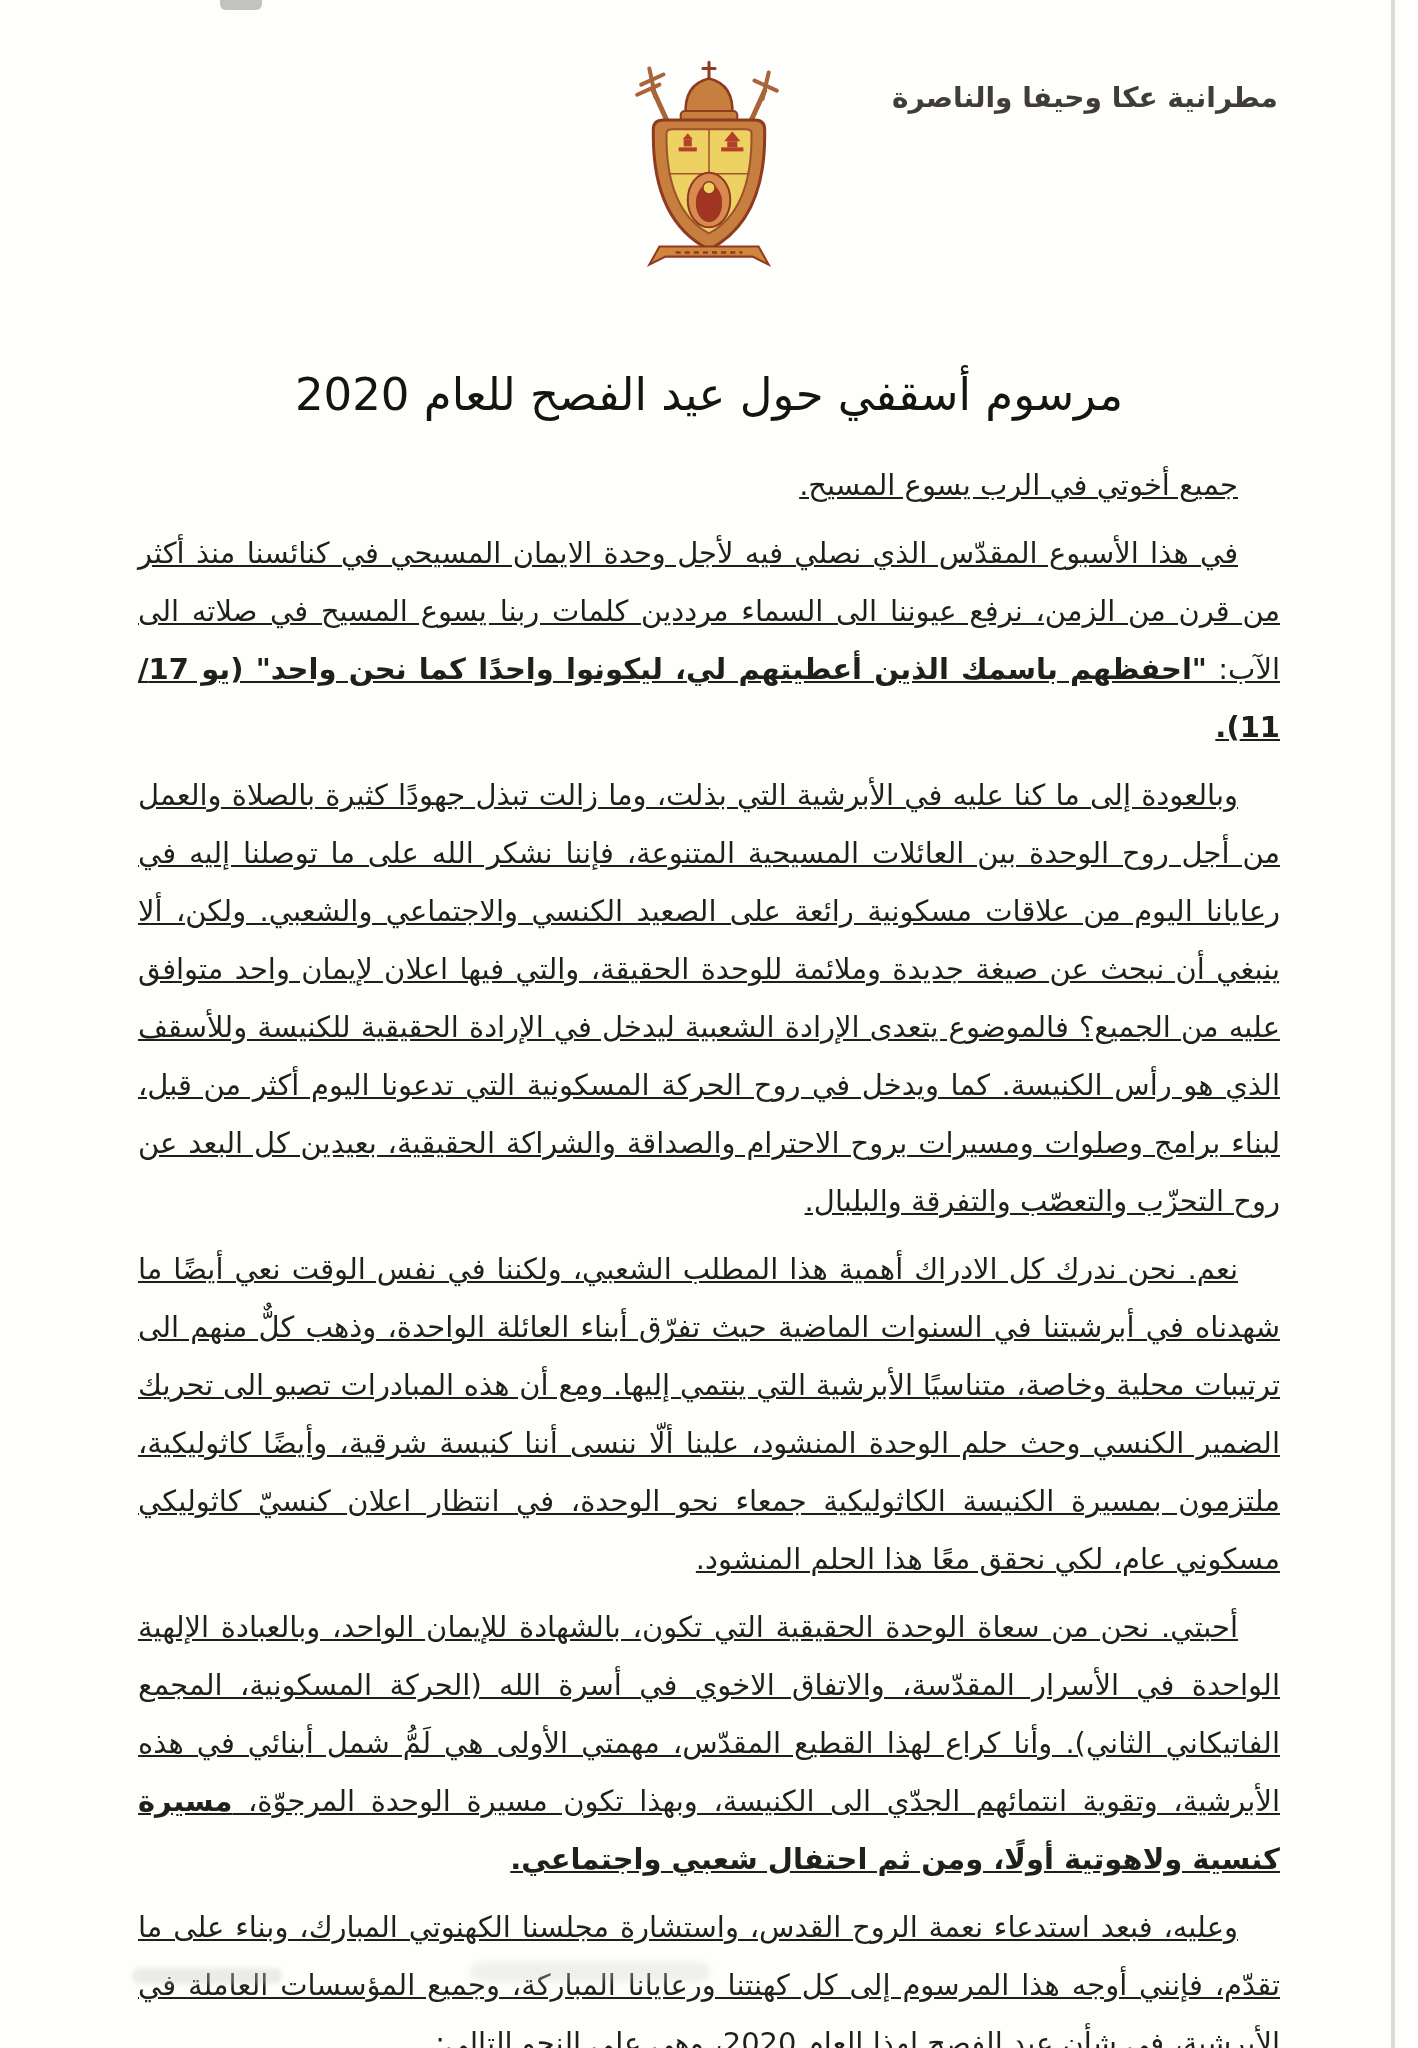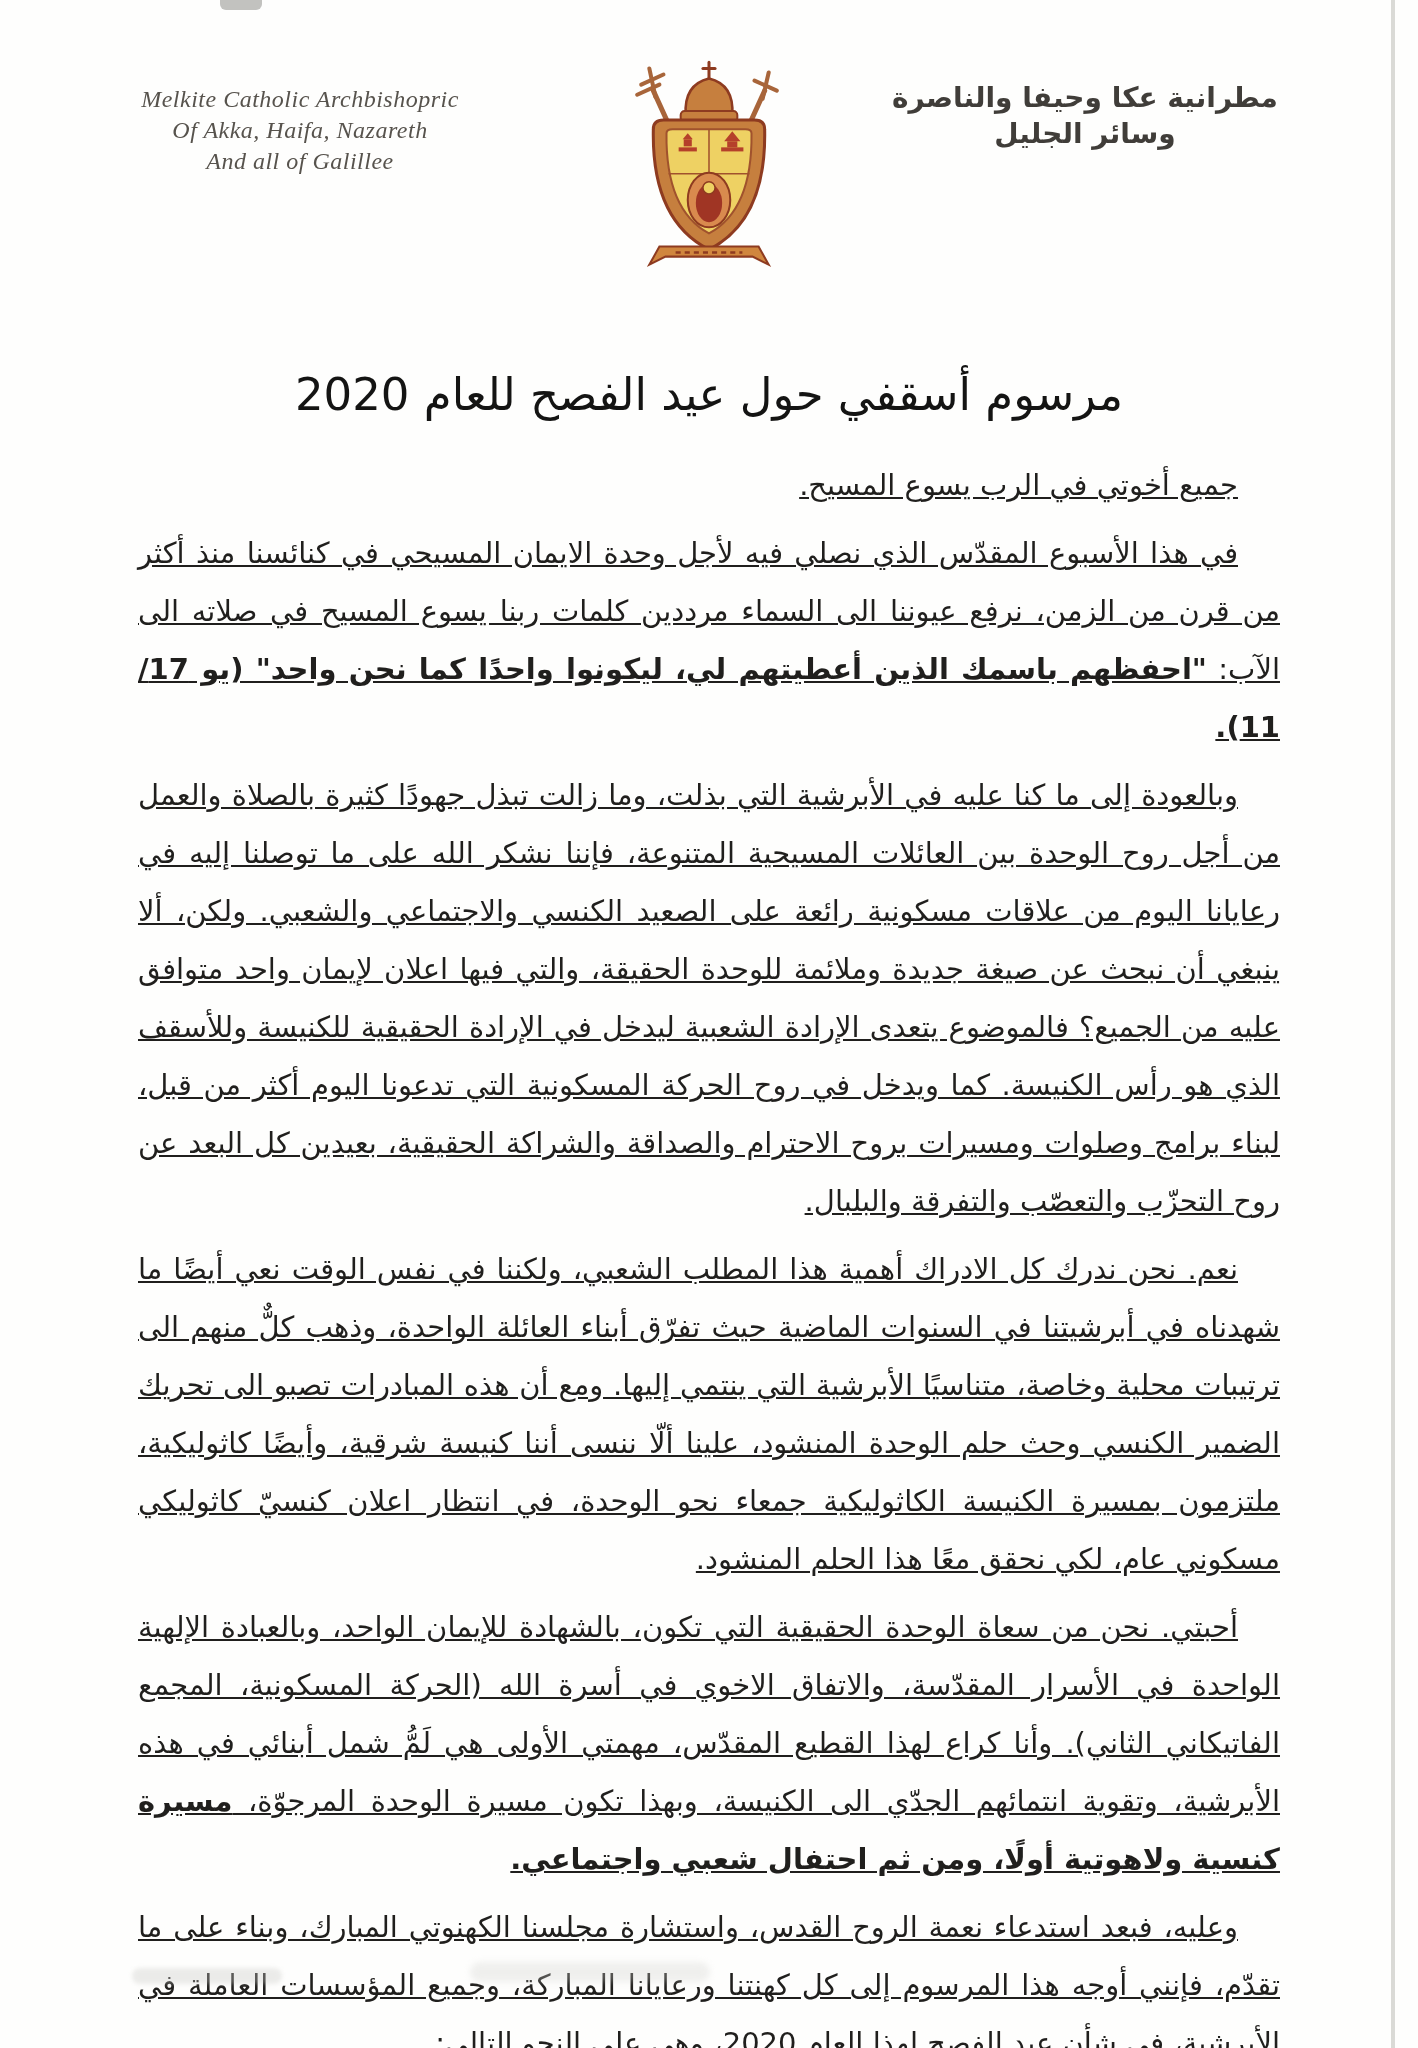--- a/index.html
+++ b/index.html
@@ -71,25 +71,20 @@
 
 <div class="page">
 
   <div class="scan-edge"></div>
   <div class="scan-mark-top"></div>
   <div class="scan-smudge-a"></div>
   <div class="scan-smudge-b"></div>
 
   <header class="letterhead">
 
-    <div class="lh-english">
-      <div>Melkite Catholic Archbishopric</div>
-      <div>Of Akka, Haifa, Nazareth</div>
-      <div>And all of Galillee</div>
-    </div>
 
     <div class="crest">
       <svg viewBox="0 0 170 215" xmlns="http://www.w3.org/2000/svg">
 
         <g stroke="#a8653a" stroke-width="5" fill="none" stroke-linecap="round">
           <path d="M30 40 L80 150"></path>
           <path d="M140 40 L90 150"></path>
         </g>
 
         <g stroke="#a8653a" stroke-width="4" stroke-linecap="round">
@@ -133,21 +128,20 @@
         <ellipse cx="85" cy="151" rx="13" ry="19" fill="#a03524"></ellipse>
         <circle cx="85" cy="136" r="6" fill="#eed163" stroke="#8e3b20" stroke-width="1.5"></circle>
 
         <path d="M36 194 H134 L144 212 L128 204 H42 L26 212 Z" fill="#d0863e" stroke="#8e3b20" stroke-width="2"></path>
         <path d="M52 200 H118" stroke="#8e3b20" stroke-width="2.5" stroke-dasharray="5 4"></path>
       </svg>
     </div>
 
     <div class="lh-arabic">
       <div>مطرانية عكا وحيفا والناصرة</div>
-      <div>وسائر الجليل</div>
     </div>
 
   </header>
 
   <h1 class="doc-title">مرسوم أسقفي حول عيد الفصح للعام 2020</h1>
 
   <main class="doc-body">
       <p><span>جميع أخوتي في الرب يسوع المسيح.</span></p>
       <p><span>في هذا الأسبوع المقدّس الذي نصلي فيه لأجل وحدة الايمان المسيحي في كنائسنا منذ أكثر من قرن من الزمن، نرفع عيوننا الى السماء مرددين كلمات ربنا يسوع المسيح في صلاته الى الآب: </span><span class="bold">"احفظهم باسمك الذين أعطيتهم لي، ليكونوا واحدًا كما نحن واحد" (يو 17/ 11).</span></p>
       <p><span>وبالعودة إلى ما كنا عليه في الأبرشية التي بذلت، وما زالت تبذل جهودًا كثيرة بالصلاة والعمل من أجل روح الوحدة بين العائلات المسيحية المتنوعة، فإننا نشكر الله على ما توصلنا إليه في رعايانا اليوم من علاقات مسكونية رائعة على الصعيد الكنسي والاجتماعي والشعبي. ولكن، ألا ينبغي أن نبحث عن صيغة جديدة وملائمة للوحدة الحقيقة، والتي فيها اعلان لإيمان واحد متوافق عليه من الجميع؟ فالموضوع يتعدى الإرادة الشعبية ليدخل في الإرادة الحقيقية للكنيسة وللأسقف الذي هو رأس الكنيسة. كما ويدخل في روح الحركة المسكونية التي تدعونا اليوم أكثر من قبل، لبناء برامج وصلوات ومسيرات بروح الاحترام والصداقة والشراكة الحقيقية، بعيدين كل البعد عن روح التحزّب والتعصّب والتفرقة والبلبال.</span></p>

